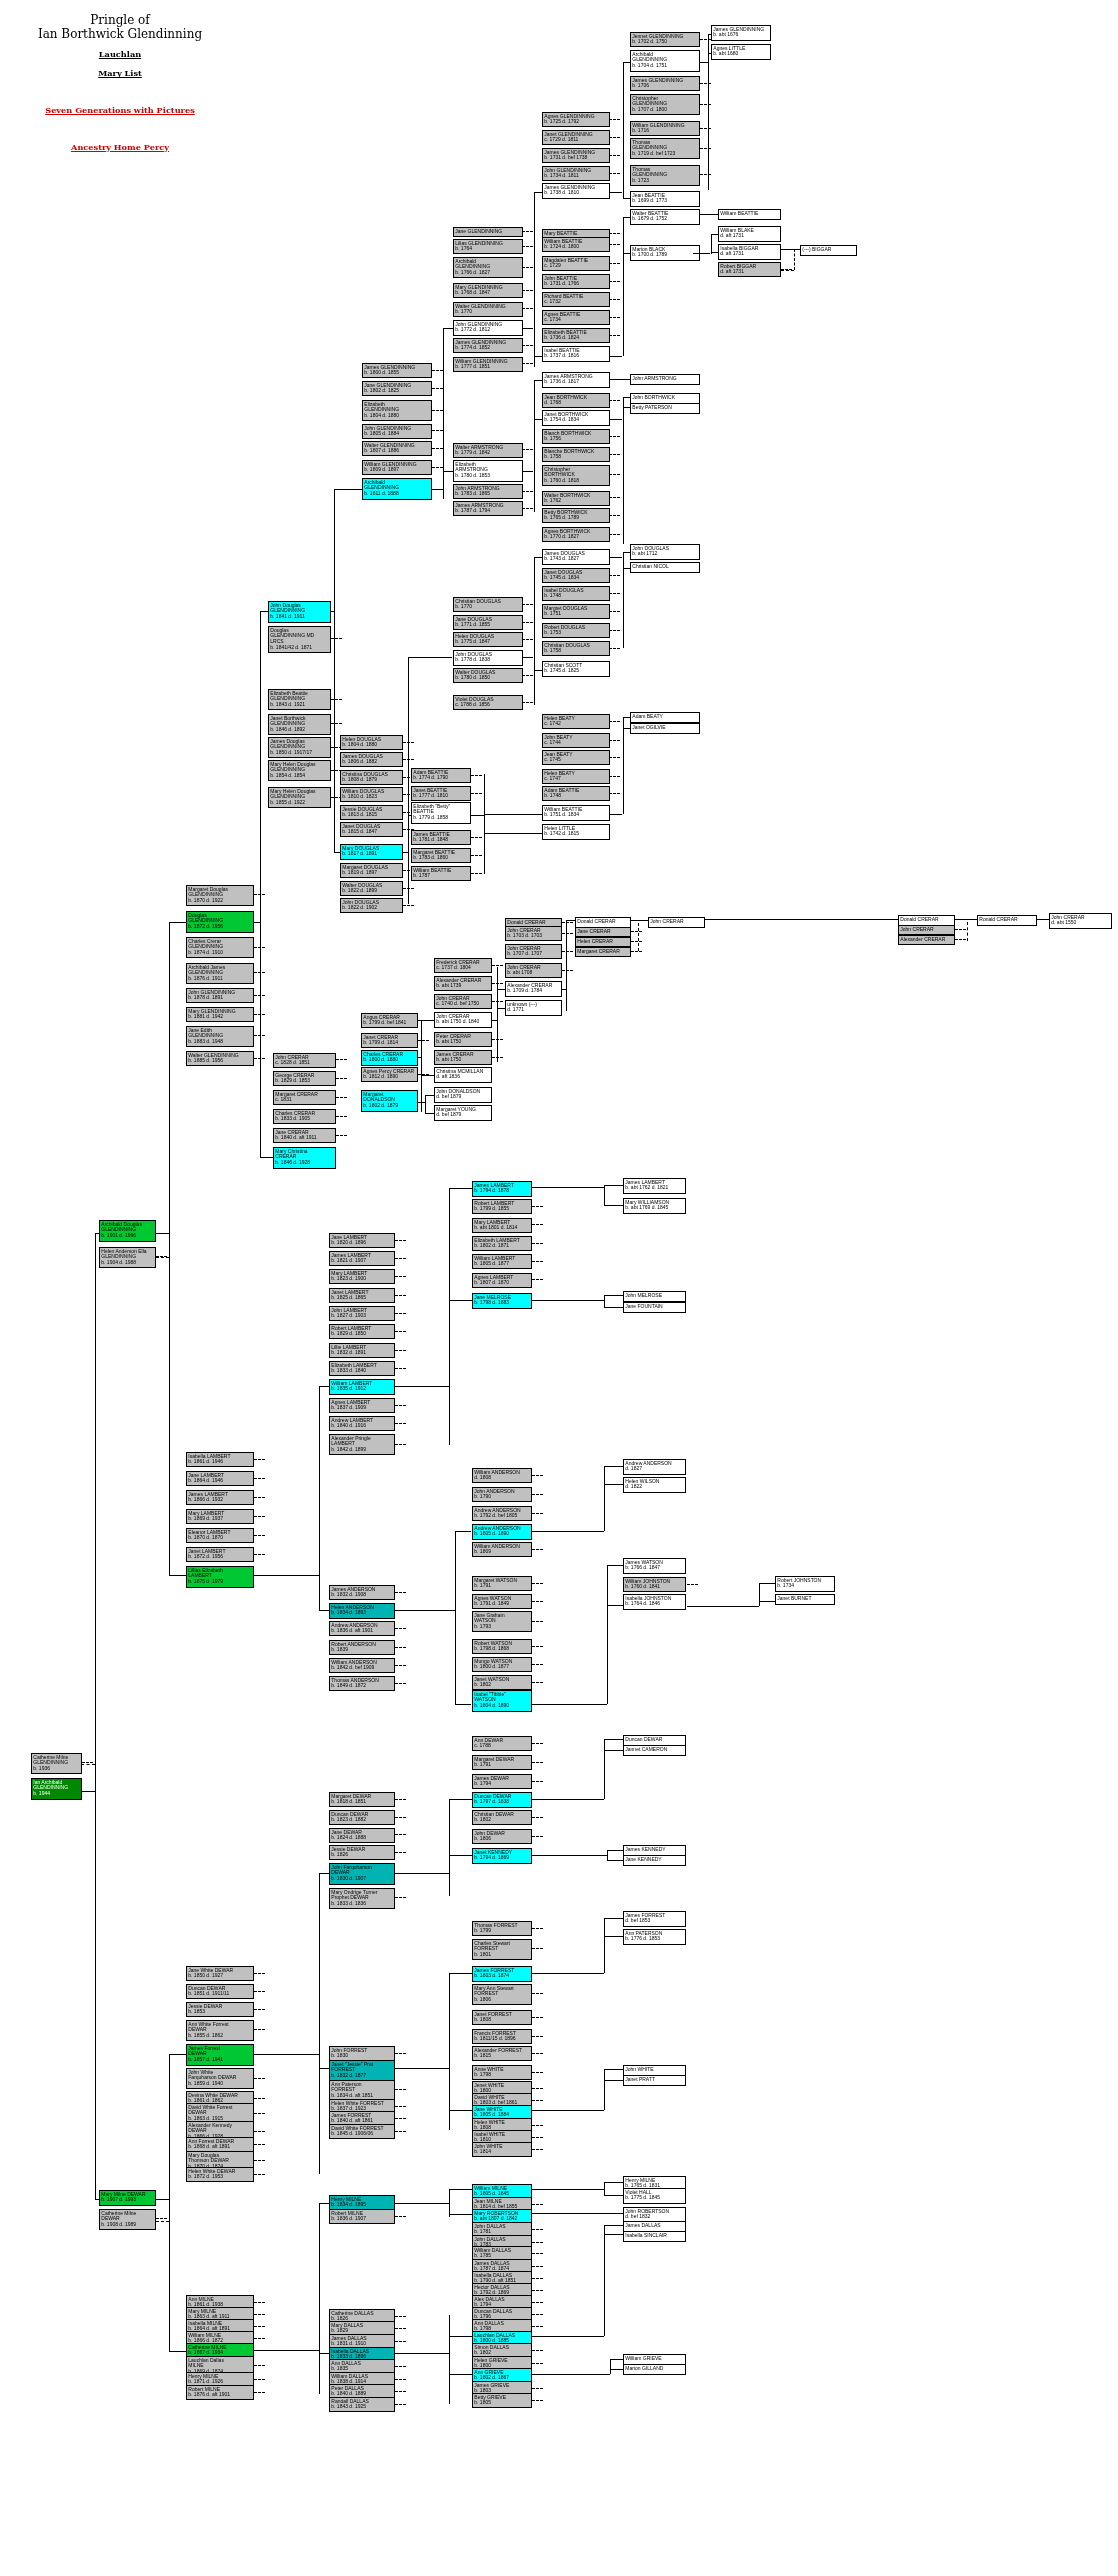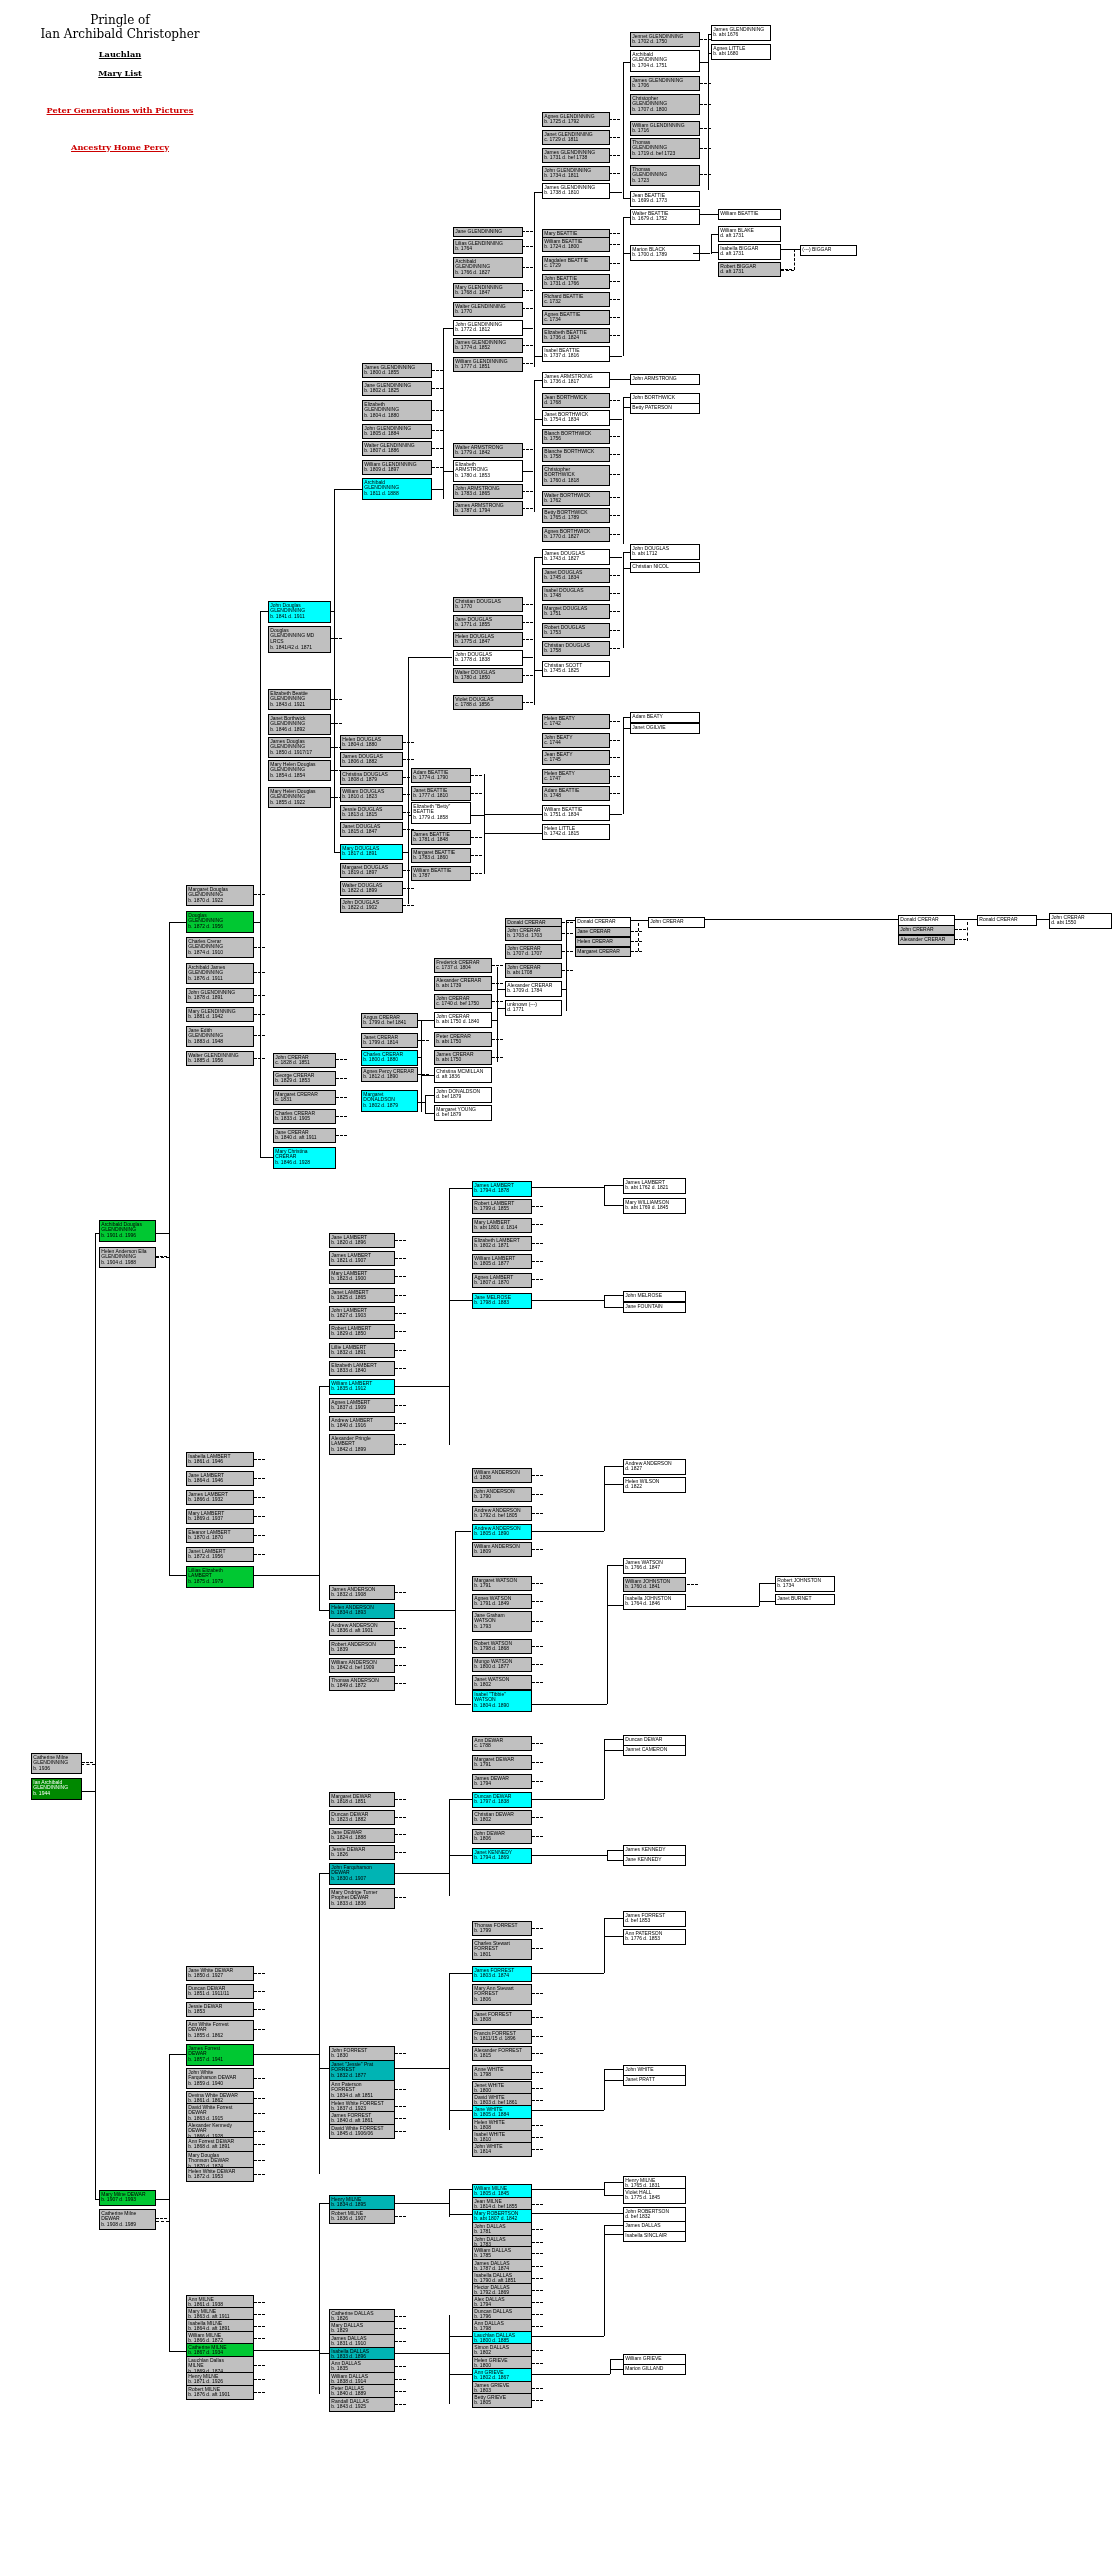--- a/index.html
+++ b/index.html
@@ -18,25 +18,25 @@
   .seg.hd{border-top:0.6px dashed #000;height:0;}
   .seg.vd{border-left:0.6px dashed #000;width:0;}
 </style>
 </head>
 <body>
 
 <div id="canvas">
   <div class="hdr">
     <div class="t1">
       <div>Pringle of</div>
-      <div>Ian Archibald Christopher</div>
+      <div>Ian Borthwick Glendinning</div>
     </div>
     <span class="lnk">Lauchlan</span>
     <span class="lnk">Mary List</span>
-    <span class="lnk red">Peter Generations with Pictures</span>
+    <span class="lnk red">Seven Generations with Pictures</span>
     <span class="lnk red">Ancestry Home Percy</span>
   </div>
 <div class="pbox" title="Catherine Milne GLENDINNING b. 1936" style="left: 31px; top: 1753px; width: 51px; height: 21px; background: rgb(192, 192, 192); border-width: 0.6px; color: rgb(0, 0, 0);">
       <div>Catherine Milne</div>
       <div>GLENDINNING</div>
       <div>b. 1936</div>
     </div>
     <div class="seg hd" style="left: 82px; top: 1762px; width: 11.4px;"></div>
     <div class="pbox" title="Ian Archibald GLENDINNING b. 1944" style="left: 31px; top: 1778px; width: 51px; height: 22px; background: rgb(0, 136, 0); border-width: 1.3px; color: rgb(255, 255, 255);">
       <div>Ian Archibald</div>

